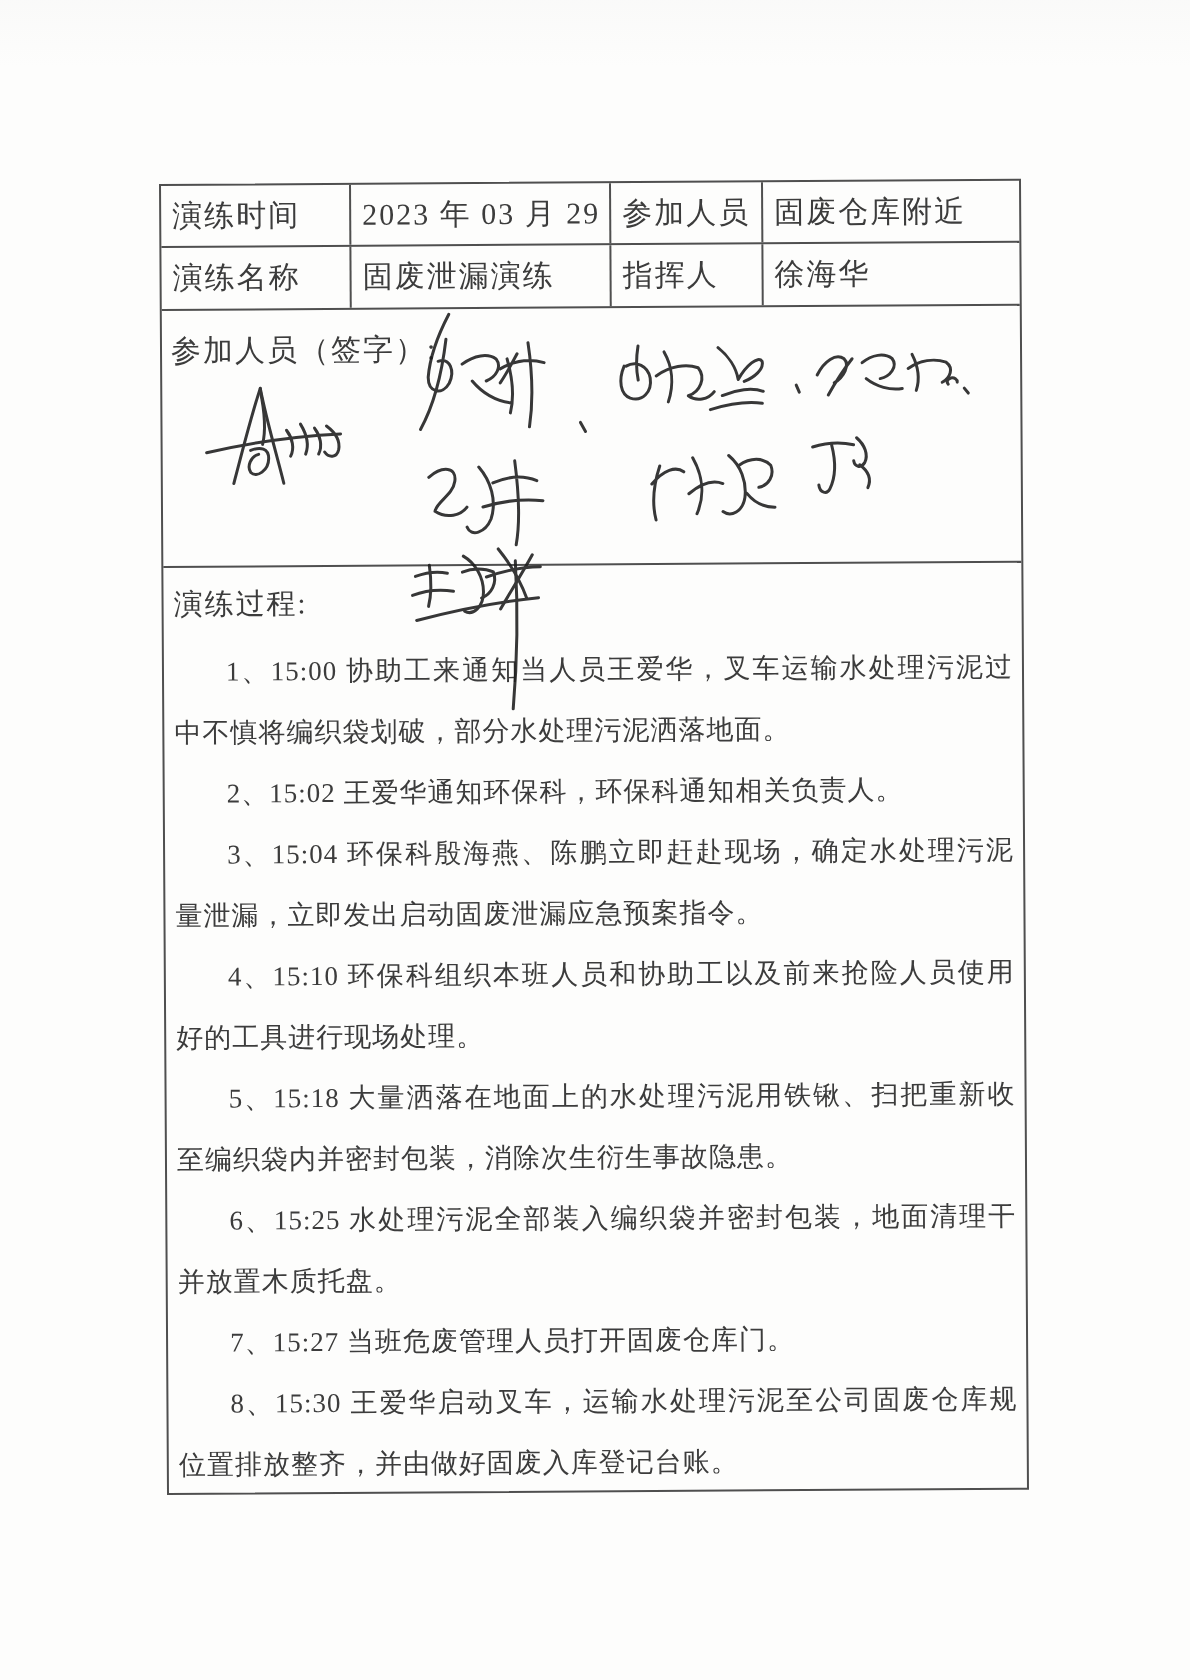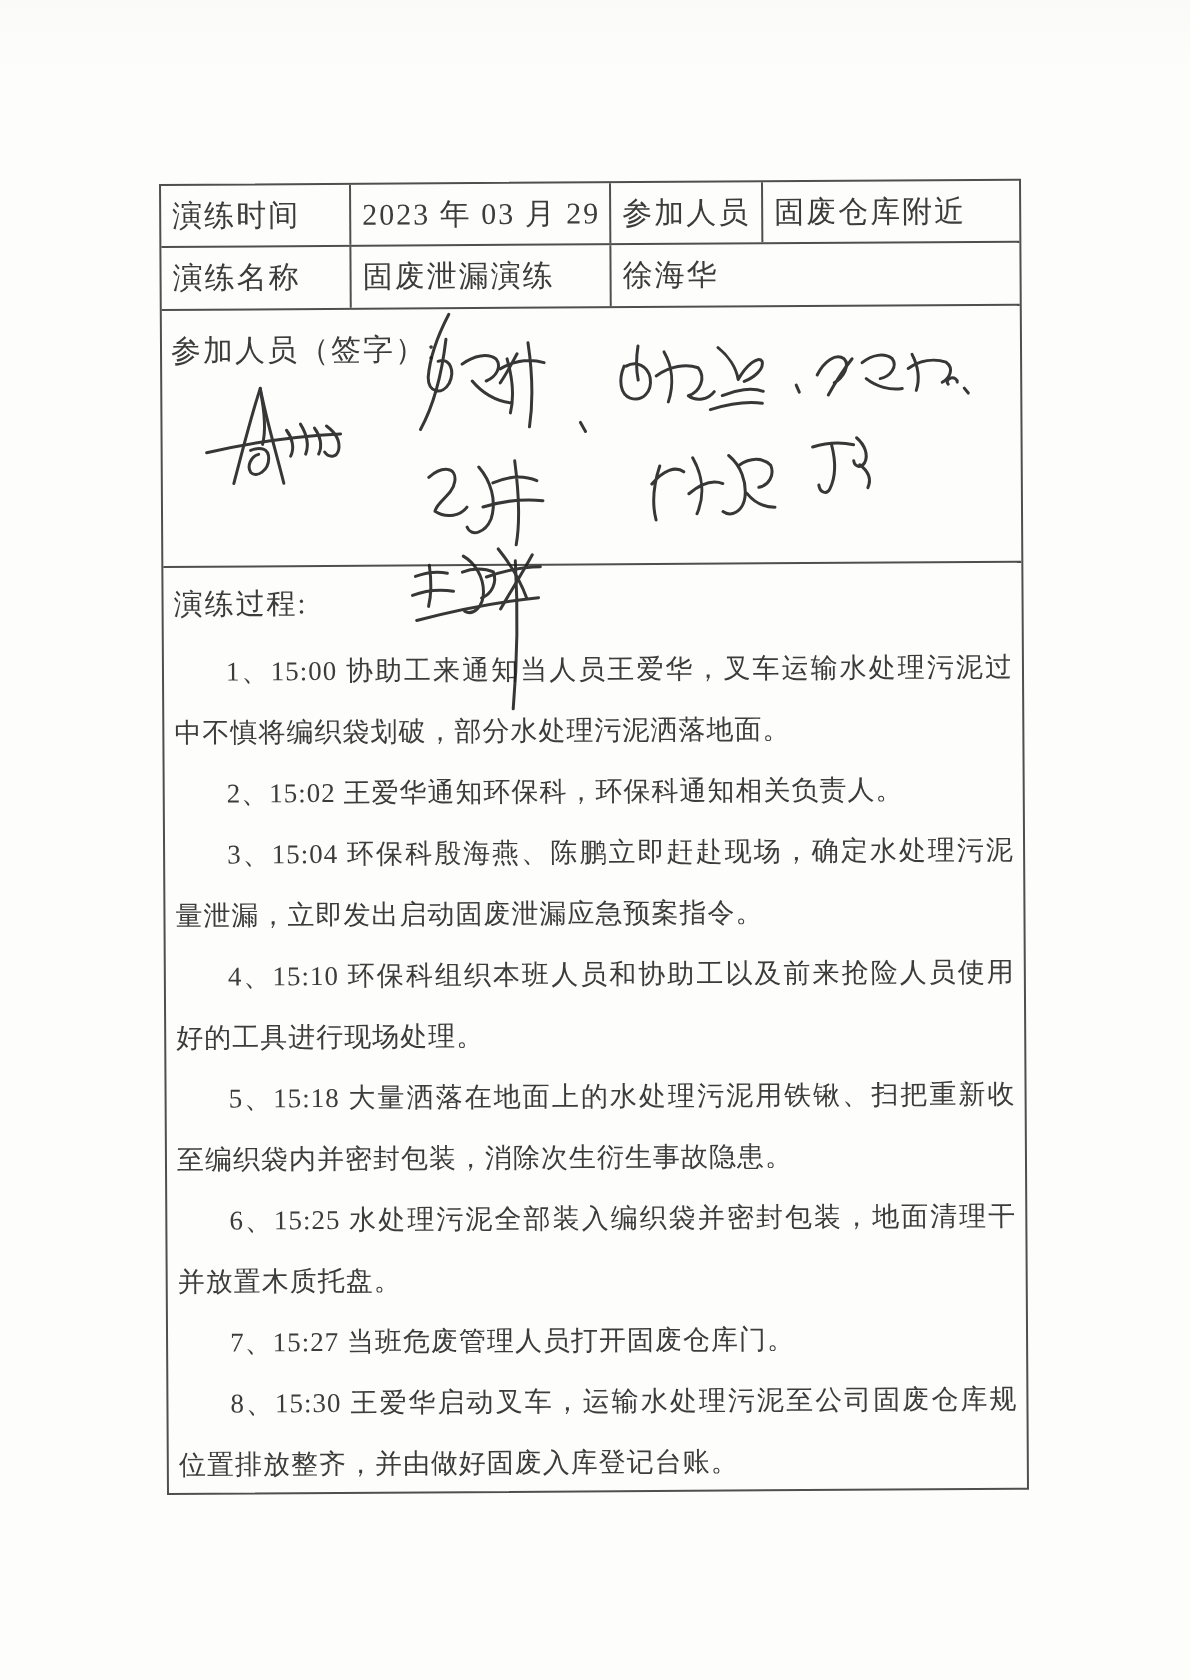--- a/index.html
+++ b/index.html
@@ -72,20 +72,21 @@
   <div class="hdr-row">
     <div class="cell bline">演练时间</div>
     <div class="cell bline">2023 年 03 月 29 日</div>
     <div class="cell bline">参加人员</div>
     <div class="cell">固废仓库附近</div>
   </div>
 
   <div class="hdr-row row2">
     <div class="cell bline">演练名称</div>
     <div class="cell bline">固废泄漏演练</div>
+    <div class="cell bline">指挥人</div>
     <div class="cell">徐海华</div>
   </div>
 
   <div class="sig-section">
     <div class="sig-label">参加人员（签字）:</div>
     <svg class="sig-svg" viewBox="0 0 862 420" xmlns="http://www.w3.org/2000/svg" fill="none" stroke="#1c1c1c" stroke-width="3" stroke-linecap="round" stroke-linejoin="round" opacity="0.88">
 
       <g>
         <path d="M287,5 C278,22 268,45 266,68 C266,84 280,86 287,74 C293,62 288,48 276,52 M284,30 C280,62 272,95 258,120"></path>
         <path d="M300,55 C312,46 326,44 334,50 C340,58 334,68 324,72 M310,72 C320,84 334,92 348,94 M345,50 C350,68 352,88 348,104"></path>

